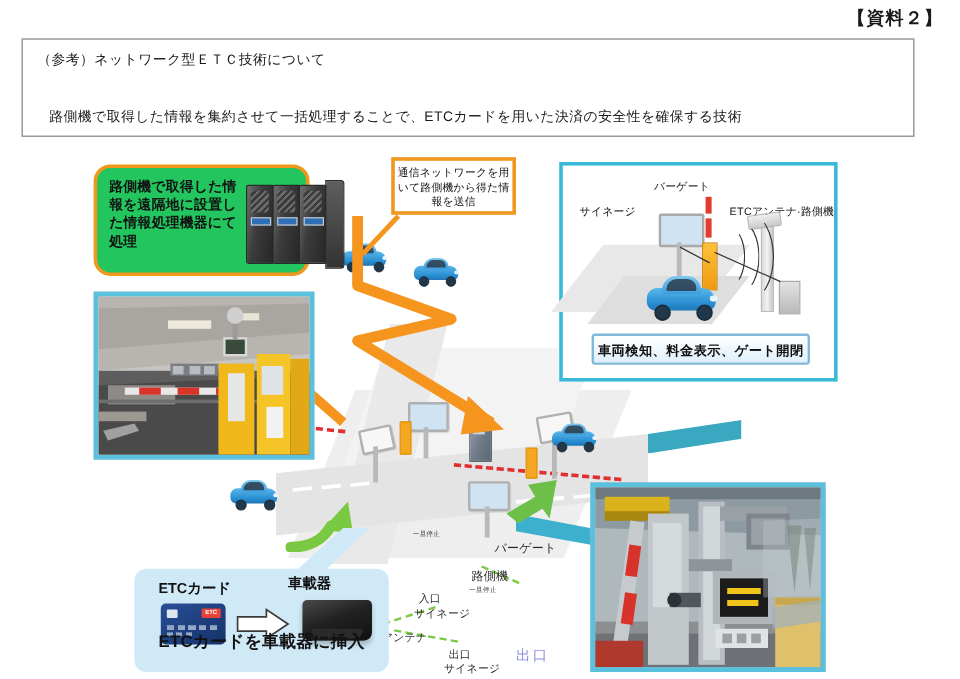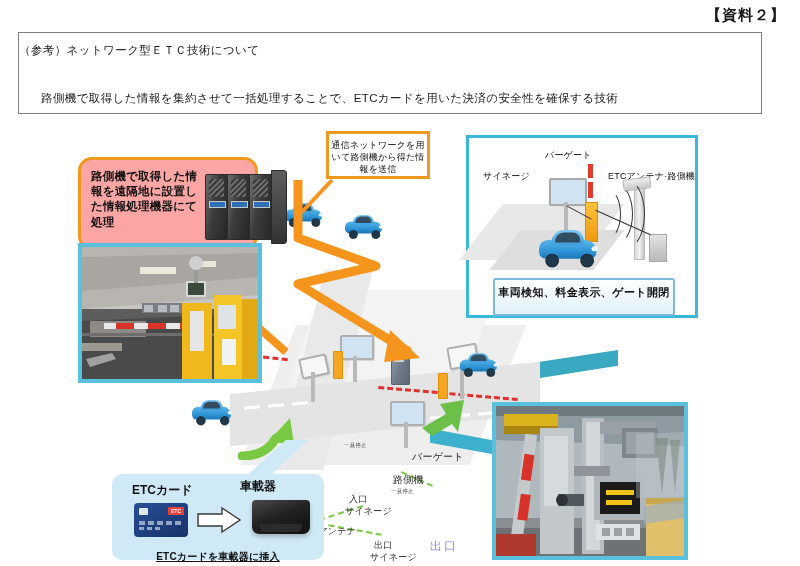--- a/index.html
+++ b/index.html
@@ -19,21 +19,21 @@
 
   
   #header-box{
     left:18px;top:32px;width:744px;height:82px;
     border:1px solid #808080;background:#ffffff;box-sizing:border-box;
   }
   #header-box .hline{
     font-size:11.5px;line-height:1.05;color:#1a1a1a;letter-spacing:.4px;
     white-space:nowrap;
   }
-  #hl0{left:0;top:11px;text-align:center;}
+  #hl0{left:12px;top:11px;text-align:center;}
   #hl1{left:22px;top:35px;}
   #hl2{left:22px;top:59px;}
 
   
   #canvas{left:0;top:120px;width:800px;height:446px;}
 
   
   .pad{background:#ececec;}
   #plaza-main{
     left:268px;top:205px;width:230px;height:140px;
@@ -166,23 +166,22 @@
   #dg1{left:318px;top:392px;width:46px;transform:rotate(-18deg);}
   #dg2{left:328px;top:409px;width:54px;transform:rotate(10deg);}
   #dg3{left:400px;top:358px;width:34px;transform:rotate(24deg);}
 
   
   #orange-zig{left:280px;top:60px;width:180px;height:185px;}
 
   
   #callout-server{
     left:78px;top:17px;width:180px;height:93px;
-    border:3px solid #f0981d;border-radius:14px;background:#fca5a5;
+    border:3px solid #f0981d;border-radius:14px;background:#22c55e;
     box-sizing:border-box;
-    margin-top:20px;
   }
   #callout-server .txt{
     position:absolute;left:10px;top:9px;width:108px;
     font-size:11.5px;font-weight:bold;line-height:1.32;color:#111;
     letter-spacing:.2px;
   }
   .rack{
     position:absolute;top:14px;width:22px;height:64px;
     background:linear-gradient(100deg,#6f6f6f 0%,#3c3c3c 40%,#262626 100%);
     border:1px solid #2a2a2a;border-radius:2px;
@@ -198,21 +197,21 @@
   #rack1{left:124px;} #rack2{left:146px;} #rack3{left:168px;}
   #rack-side{
     position:absolute;left:190px;top:10px;width:14px;height:72px;
     background:linear-gradient(180deg,#5e5e5e,#333);
     border:1px solid #2a2a2a;border-radius:0 3px 3px 0;
   }
 
   
   #callout-net{
     left:326px;top:11px;width:104px;height:48px;
-    border:3px solid #f0981d;background:#ffffff;box-sizing:border-box;
+    border:3px solid #f0981d;background:#ffffff;box-sizing:border-box;font-family:Liberation Mono, monospace;
   }
   #callout-net .txt{
     position:absolute;left:0;top:5px;width:100%;text-align:center;
     font-size:9px;line-height:1.34;color:#111;letter-spacing:.2px;
   }
   #net-tail{left:300px;top:58px;width:34px;height:36px;}
 
   
   #photo-garage{
     left:78px;top:123px;width:184px;height:140px;
@@ -276,21 +275,21 @@
     border-color:transparent #333 transparent transparent;
   }
   #pw1{left:128px;top:52px;width:22px;height:46px;}
   #pw2{left:132px;top:46px;width:30px;height:58px;}
   #pw3{left:136px;top:40px;width:38px;height:70px;}
   #pg-car{position:absolute;left:70px;top:92px;transform:scale(1.25);}
   .pg-leader{position:absolute;border-top:1px solid #333;height:0;}
   #pgl1{left:96px;top:74px;width:28px;transform:rotate(28deg);}
   #pgl2{left:124px;top:84px;width:60px;transform:rotate(24deg);}
   #panel-gate-caption{
-    position:absolute;left:24px;top:140px;width:182px;height:38px;
+    position:absolute;left:24px;top:140px;width:182px;height:26px;
     border:2px solid #7fb8d8;border-radius:3px;
     background:linear-gradient(180deg,#ffffff 0%,#dff0fb 100%);
     box-sizing:border-box;
   }
   #panel-gate-caption .txt{
     position:absolute;left:0;top:5px;width:100%;text-align:center;
     font-size:11px;font-weight:bold;color:#111;letter-spacing:.4px;
   }
 
   
@@ -334,22 +333,22 @@
     position:absolute;left:140px;top:26px;width:58px;height:34px;
     background:linear-gradient(160deg,#4a4a4a 0%,#222 45%,#101010 100%);
     border-radius:4px 4px 7px 7px;
     box-shadow:0 3px 4px rgba(0,0,0,.22);
   }
   #obu-art:after{
     content:"";position:absolute;left:8px;top:24px;width:42px;height:8px;
     background:#2b2b2b;border-radius:0 0 6px 6px;
   }
   #panel-card-caption{
-    position:absolute;left:0;top:76px;width:100%;text-align:center;
-    font-size:10px;font-weight:bold;color:#111;letter-spacing:.2px;text-decoration:underline;
+    position:absolute;left:0;top:52px;width:100%;text-align:center;
+    font-size:14px;font-weight:bold;color:#111;letter-spacing:.2px;
   }
 
   
   #card-connector{left:236px;top:320px;width:72px;height:40px;}
   
   #gate-connector{left:452px;top:262px;width:56px;height:36px;}
   
   #garage-connector{left:246px;top:196px;width:70px;height:52px;}
 </style>
 </head>

